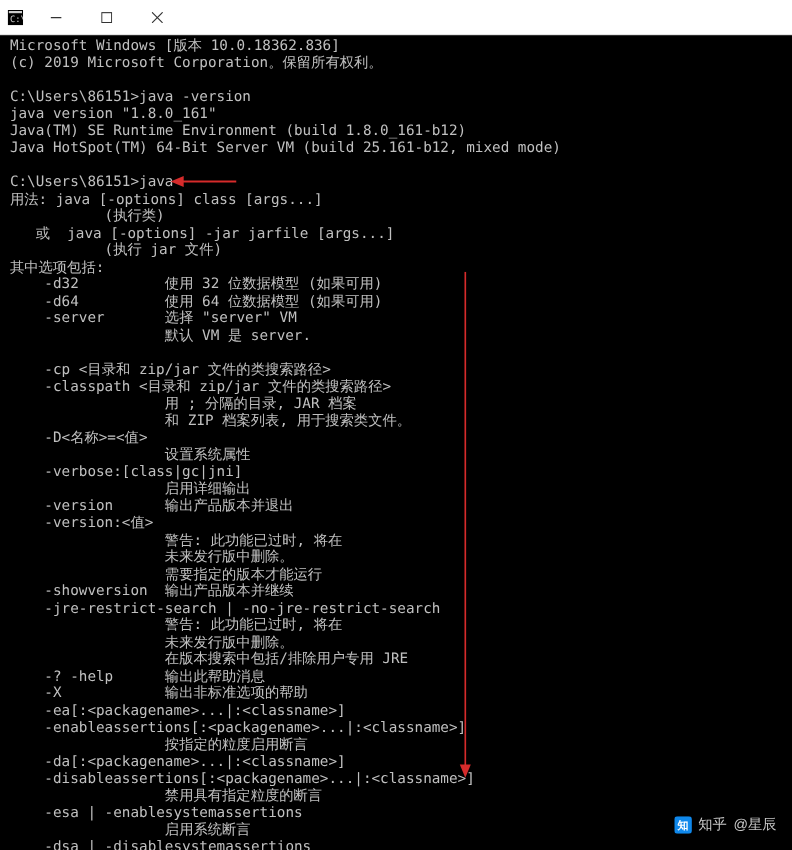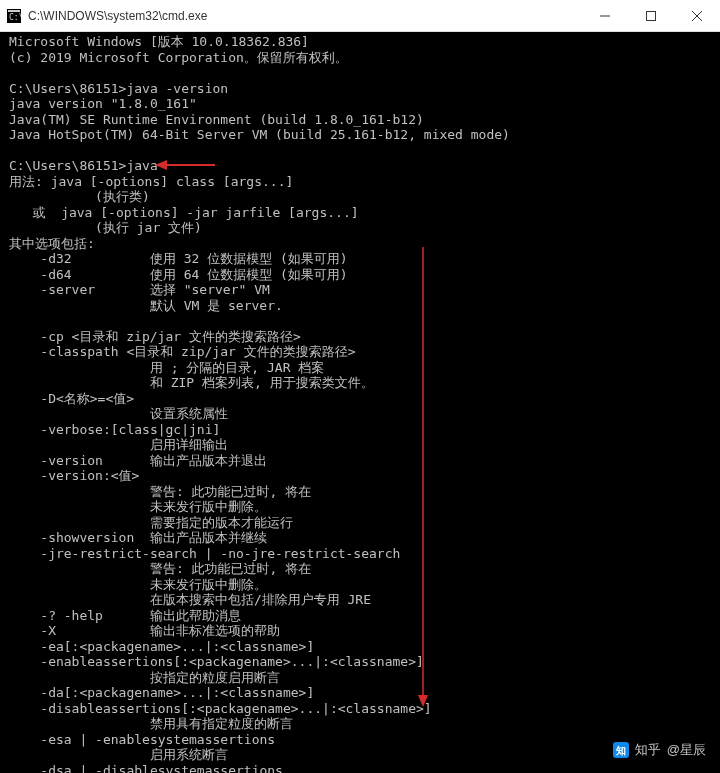--- a/index.html
+++ b/index.html
@@ -78,21 +78,20 @@
 <body>
 
 <div class="titlebar">
   <span class="titlebar-icon">
     <svg width="14" height="14" viewBox="0 0 14 14">
       <rect x="0" y="0" width="14" height="14" fill="#000"></rect>
       <rect x="1" y="1" width="12" height="2" fill="#ccc"></rect>
       <text x="2" y="11" font-size="8" fill="#ccc" font-family="monospace">C:\</text>
     </svg>
   </span>
-  <span class="titlebar-title">C:\WINDOWS\system32\cmd.exe</span>
   <div class="win-btns">
     <div class="win-btn">
       <svg width="10" height="10" viewBox="0 0 10 10">
           <line x1="0" y1="5" x2="10" y2="5" stroke="#333" stroke-width="1"></line>
         </svg>
     </div>
     <div class="win-btn">
       <svg width="10" height="10" viewBox="0 0 10 10">
           <rect x="0.5" y="0.5" width="9" height="9" fill="none" stroke="#333" stroke-width="1"></rect>
         </svg>

